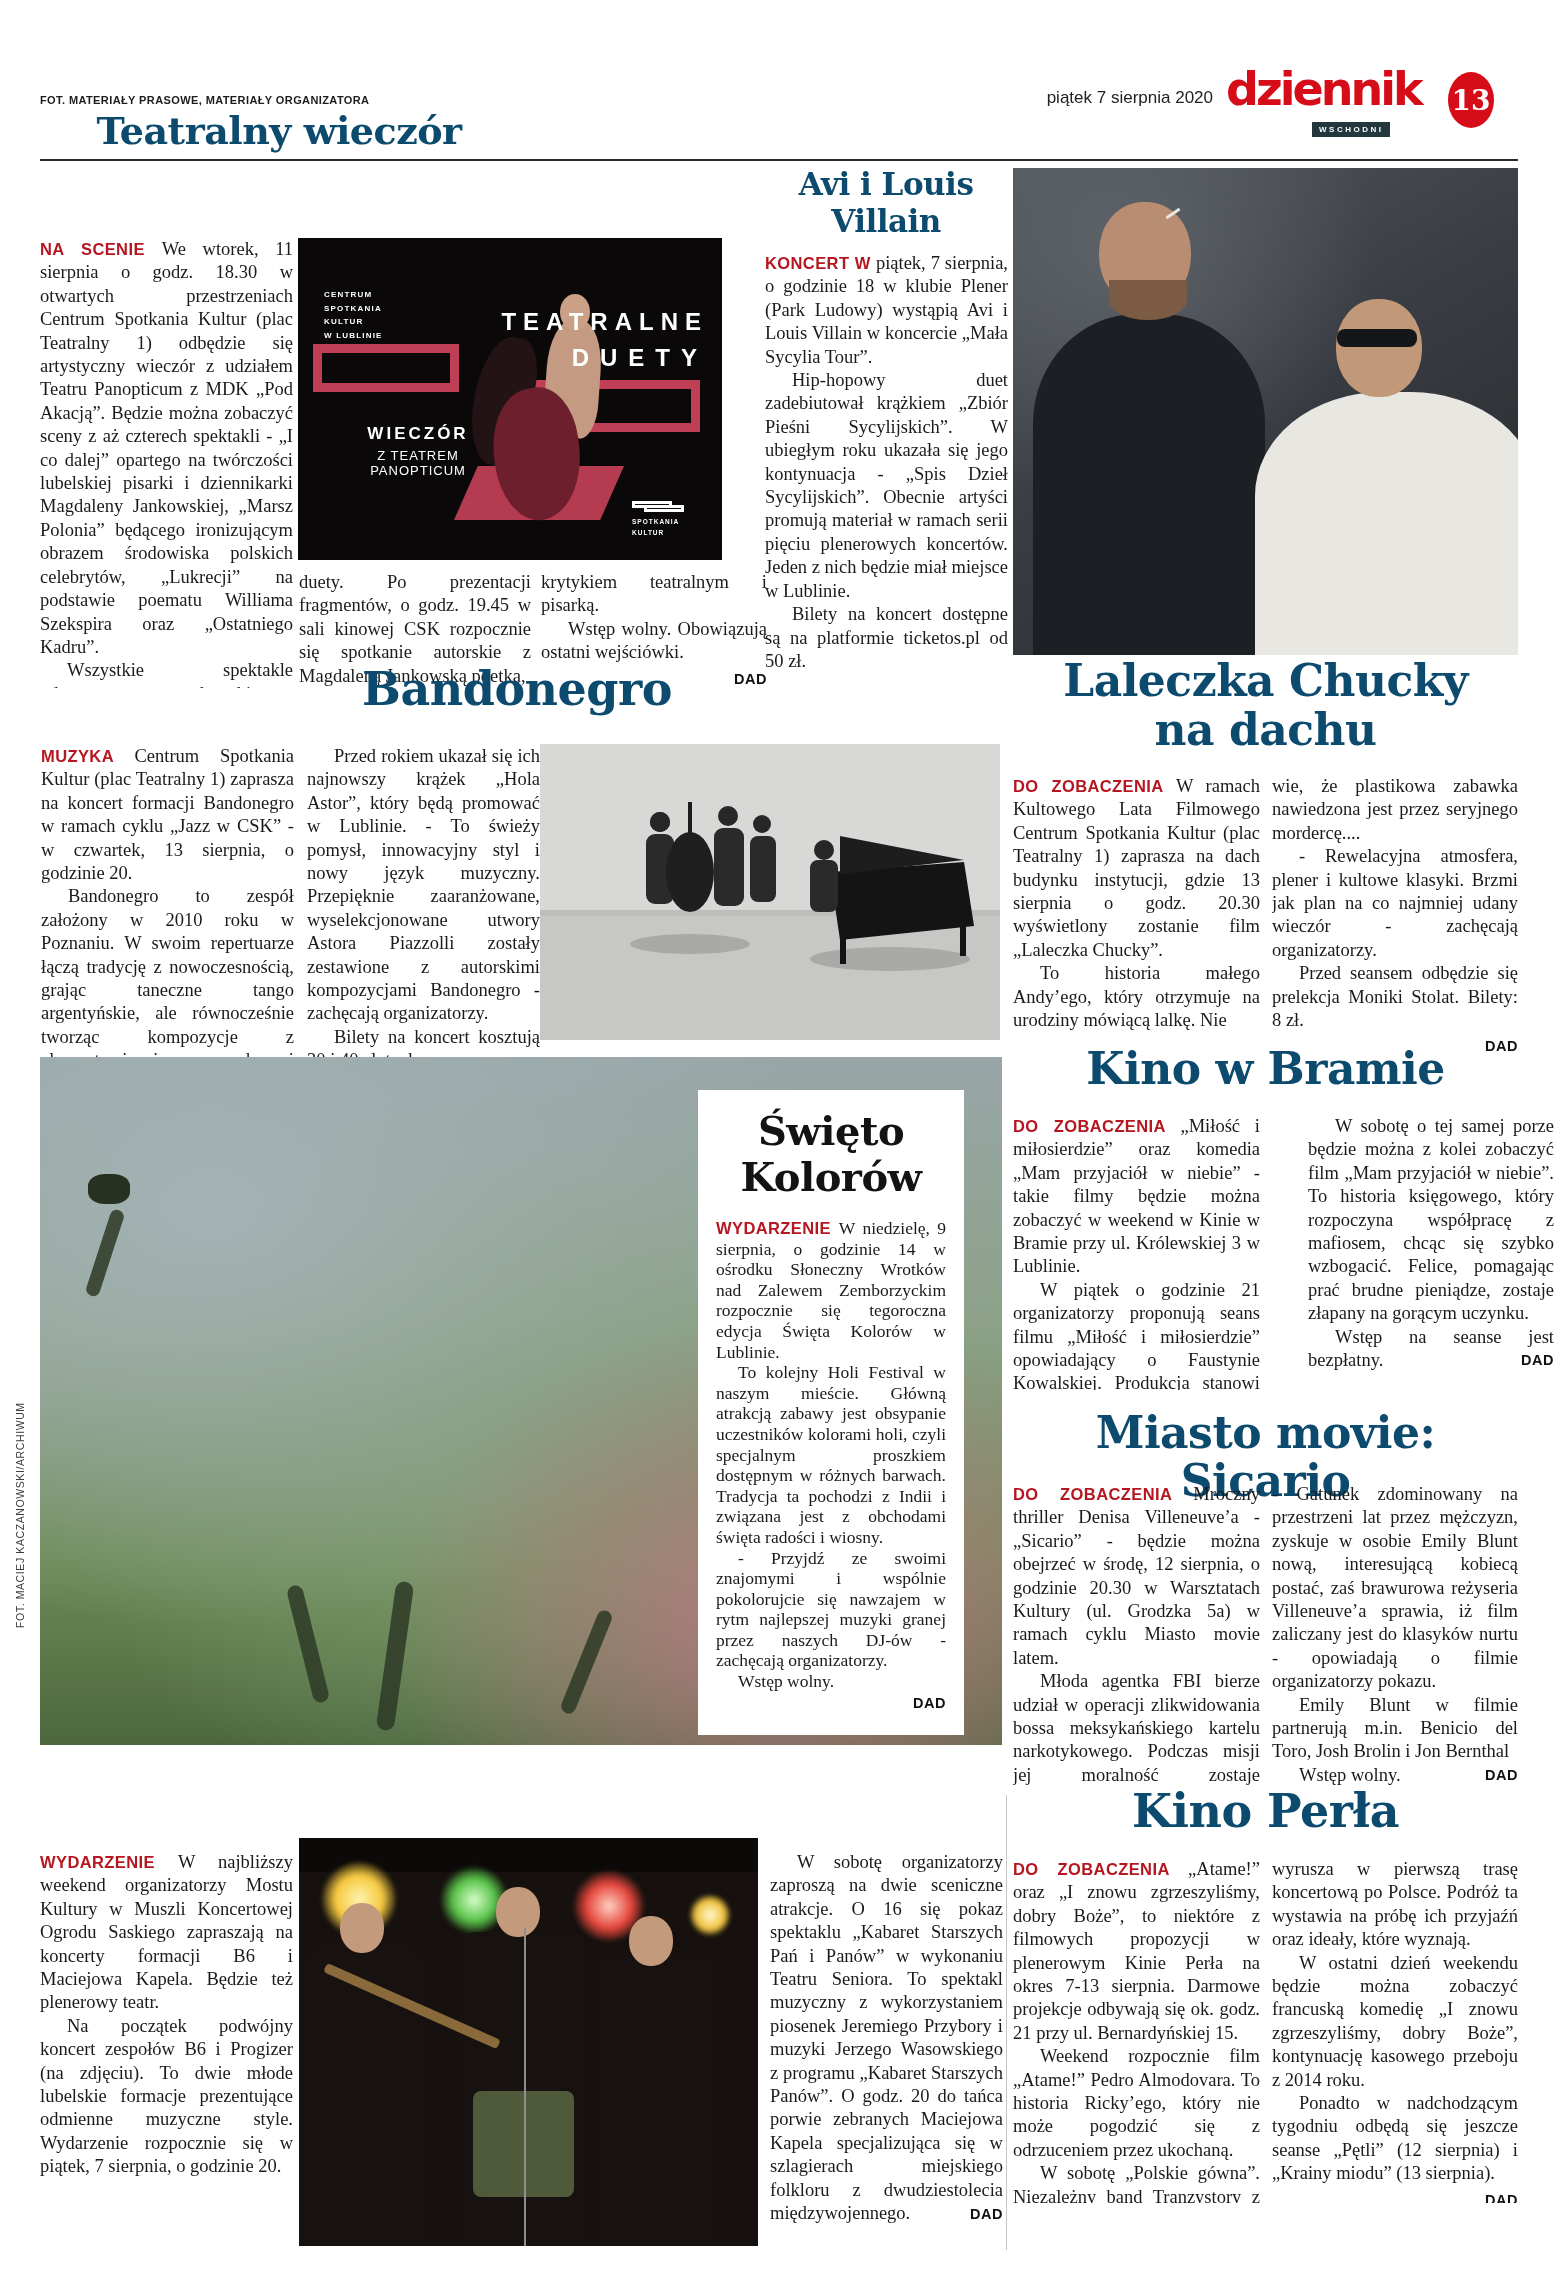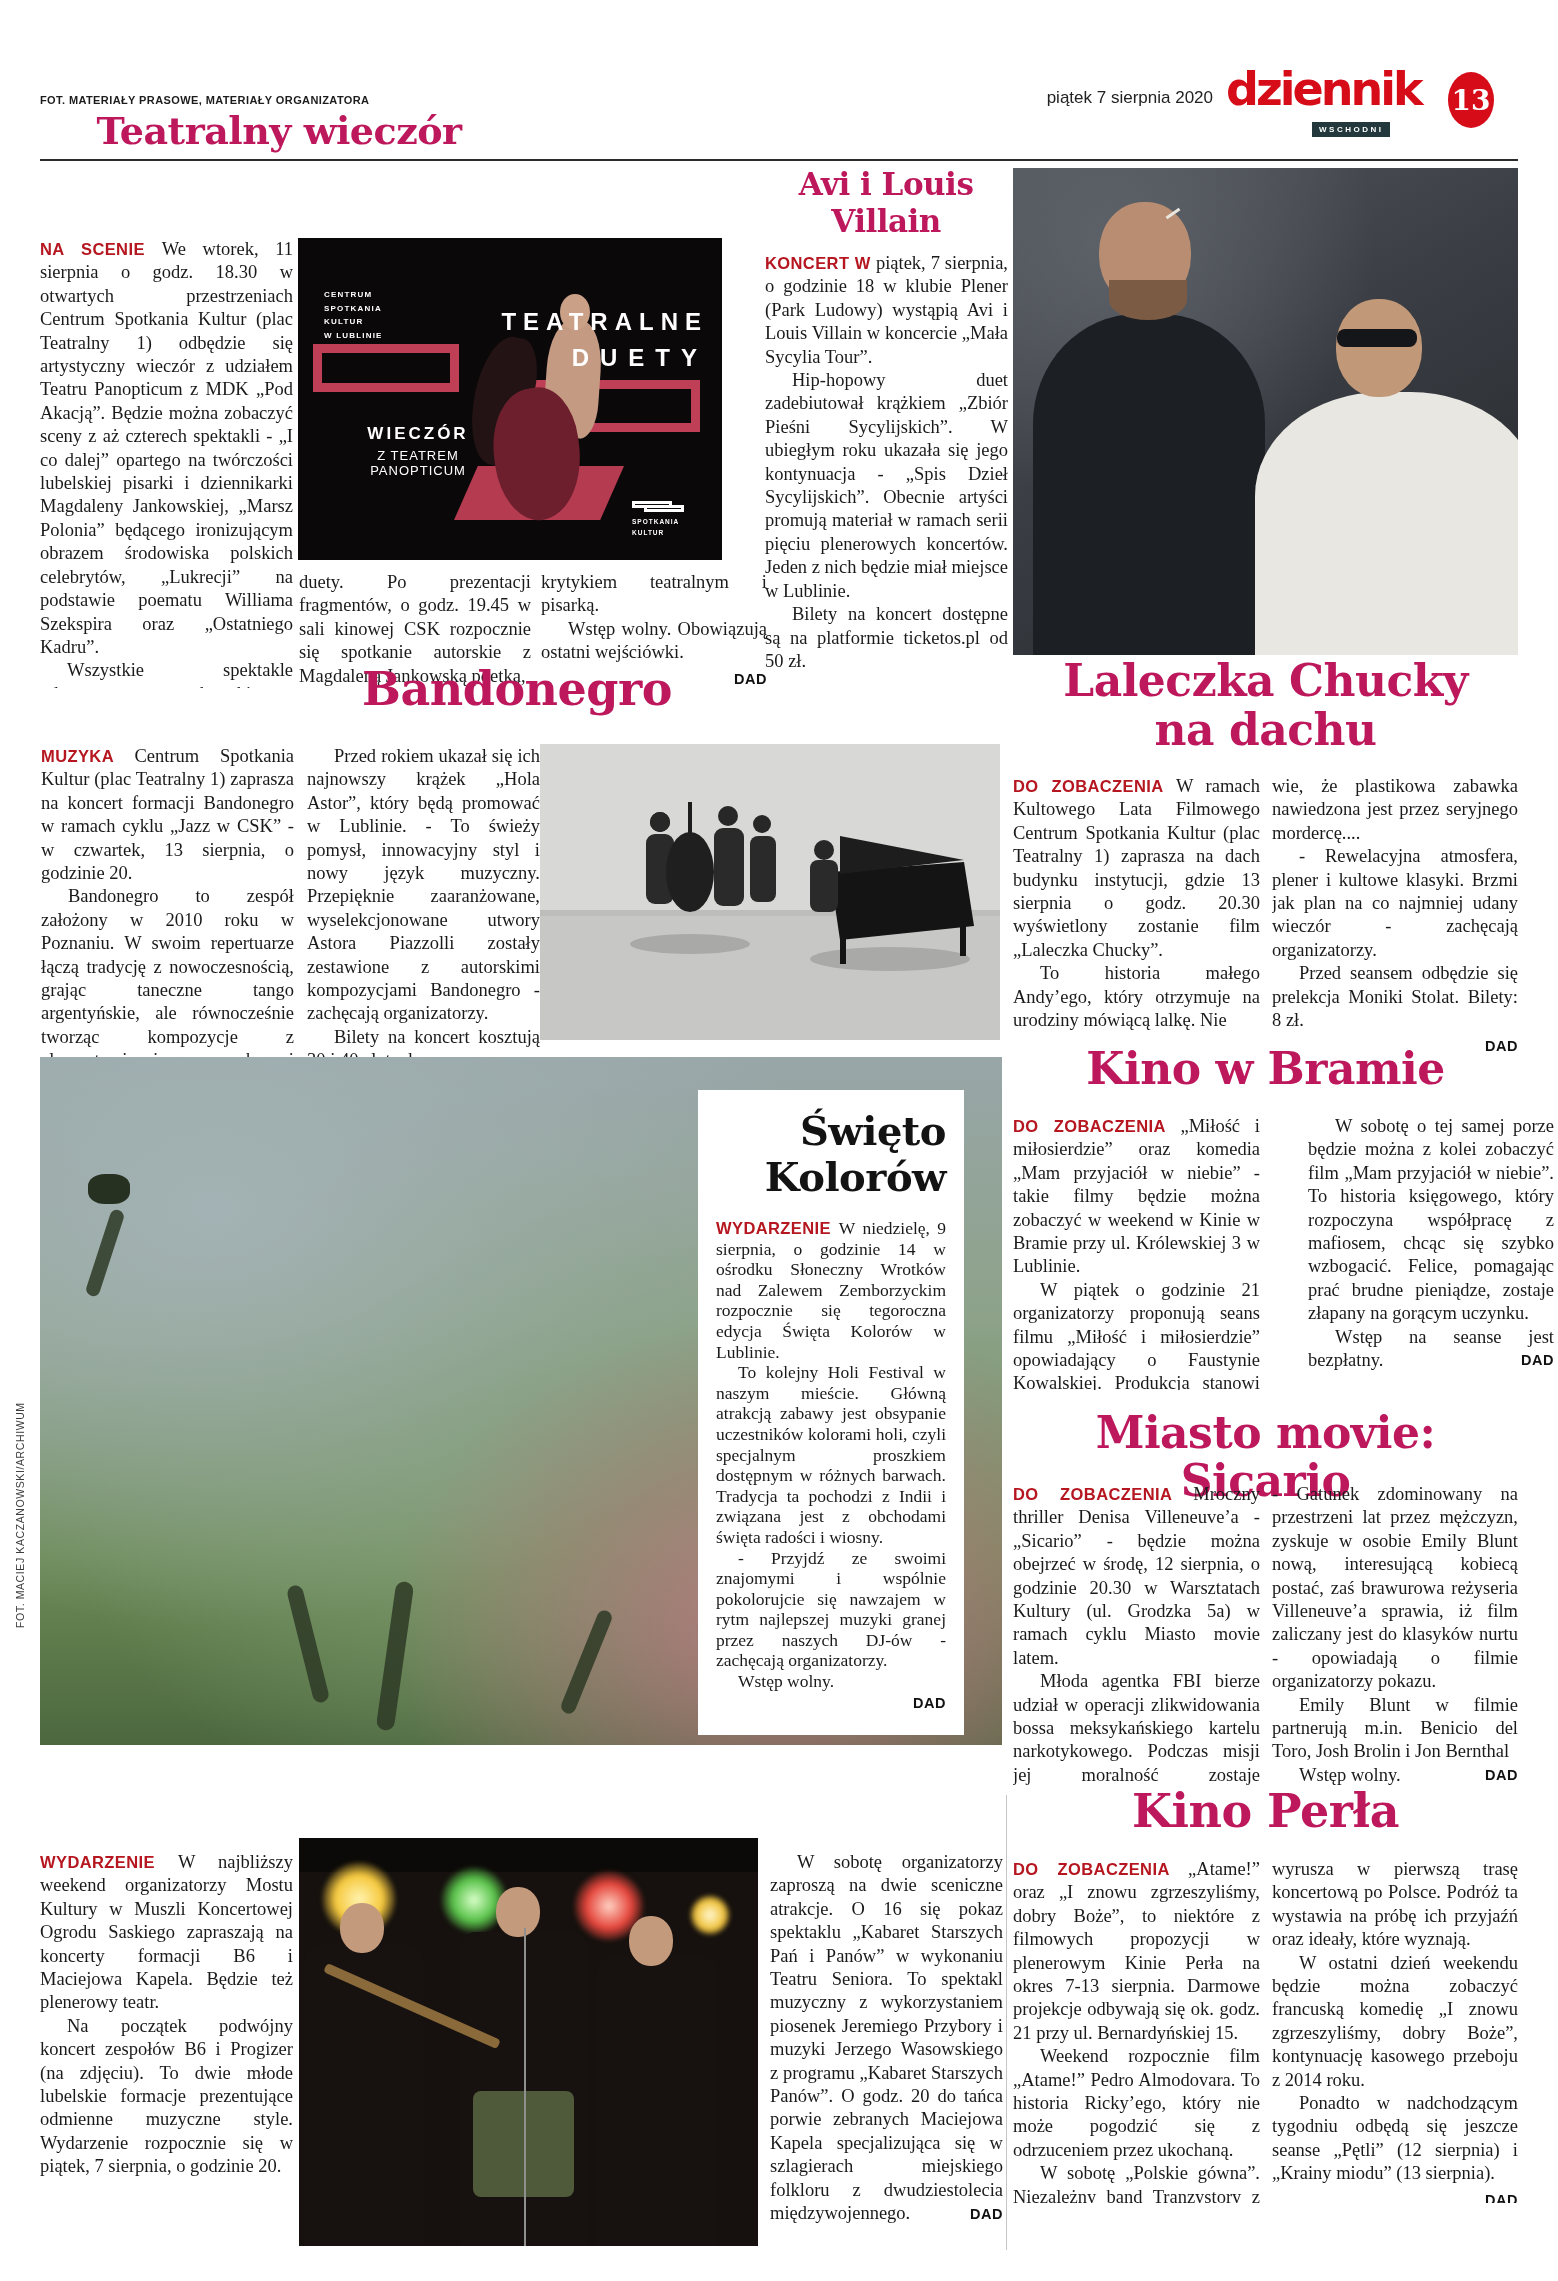--- a/index.html
+++ b/index.html
@@ -14,21 +14,21 @@
   .logo{position:absolute;left:1226px;top:66px;width:190px;height:70px;}
   .logo-text{font:800 46px "DejaVu Sans",sans-serif;color:#d60d18;letter-spacing:-3px;line-height:1;}
   .logo-sub{position:absolute;left:86px;top:56px;background:#22383d;color:#fff;
             font:700 8px "Liberation Sans",sans-serif;letter-spacing:2.5px;padding:3px 7px;}
   .page-circle{position:absolute;left:1448px;top:72px;width:46px;height:56px;background:#d60d18;
                border-radius:50%;display:flex;align-items:center;justify-content:center;
                color:#fff;font:700 28px "DejaVu Serif",serif;}
   .header-rule{position:absolute;left:40px;top:159px;width:1478px;height:2px;background:#2b2b2b;}
 
   
-  .headline{position:absolute;font-family:"DejaVu Serif",serif;font-weight:700;color:#be185d;
+  .headline{position:absolute;font-family:"DejaVu Serif",serif;font-weight:700;color:#0c4a6e;
             text-align:center;line-height:1.1;letter-spacing:-.5px;}
   #h-teatralny{left:40px;top:110px;width:478px;font-size:38px;}
   #h-avi{left:761px;top:166px;width:250px;font-size:31px;line-height:1.18;}
   #h-bandonegro{left:297px;top:664px;width:440px;font-size:46px;}
   #h-chucky{left:1013px;top:656px;width:505px;font-size:44px;line-height:1.12;}
   #h-brama{left:1013px;top:1045px;width:505px;font-size:44px;}
   #h-sicario{left:1013px;top:1409px;width:505px;font-size:44px;}
   #h-mt{left:40px;top:1758px;width:680px;font-size:48px;}
   #h-perla{left:1013px;top:1786px;width:505px;font-size:46px;}
 
@@ -115,21 +115,21 @@
   .holi-arm{position:absolute;background:#2e3a26;border-radius:12px;opacity:.85;}
   .holi-a1{left:6%;top:22%;width:14px;height:90px;transform:rotate(18deg);}
   .holi-a2{left:27%;bottom:6%;width:16px;height:120px;transform:rotate(-14deg);}
   .holi-a3{left:36%;bottom:2%;width:18px;height:150px;transform:rotate(8deg);}
   .holi-a4{left:56%;bottom:4%;width:15px;height:110px;transform:rotate(22deg);}
   .holi-hand{position:absolute;left:5%;top:17%;width:42px;height:30px;background:#273121;border-radius:40%;}
 
   #kolory-box{position:absolute;left:698px;top:1090px;width:266px;height:645px;background:#fff;
      padding:18px 18px 14px;}
   #h-kolory{position:static;font-family:"DejaVu Serif",serif;font-weight:700;color:#131313;
-     text-align:right;font-size:40px;line-height:1.15;letter-spacing:-.5px;}
+     text-align:center;font-size:40px;line-height:1.15;letter-spacing:-.5px;}
   #kolory-paras{font-size:17.5px;line-height:20.6px;text-align:justify;margin-top:18px;}
   #kolory-paras .ind{text-indent:22px;}
 
   #photo-band{left:299px;top:1838px;width:459px;height:408px;background:#16110e;}
   .truss{position:absolute;left:0;top:0;width:100%;height:34px;background:#0c0a08;}
   .light{position:absolute;border-radius:50%;filter:blur(2px);}
   .l-yellow{left:5%;top:6%;width:74px;height:74px;
      background:radial-gradient(circle,#fff3b0 0%,#f6c93f 45%,rgba(246,201,63,0) 75%);}
   .l-green{left:31%;top:7%;width:66px;height:66px;
      background:radial-gradient(circle,#d9ffc9 0%,#59c24a 45%,rgba(89,194,74,0) 75%);}

